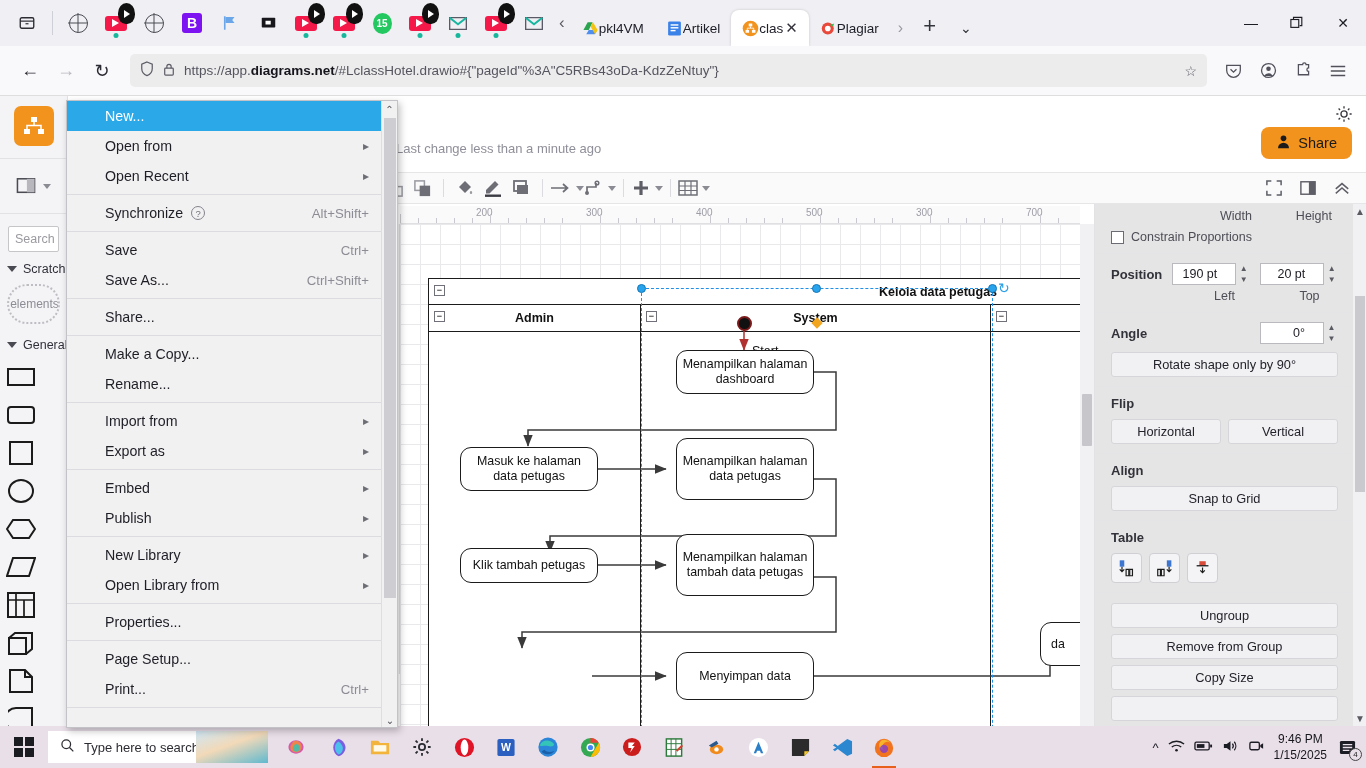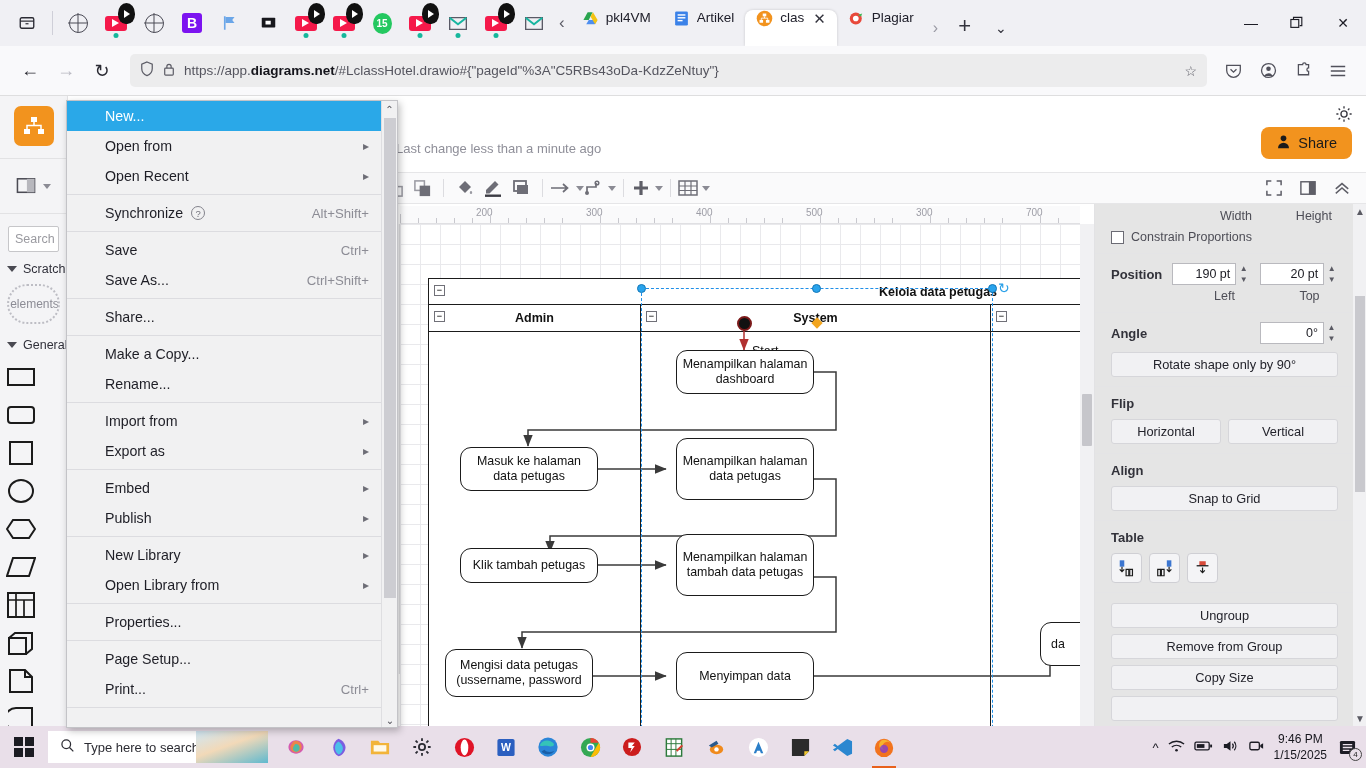--- a/index.html
+++ b/index.html
@@ -42,21 +42,21 @@
   .icon-yt-blob:after { content:""; position:absolute; left:6px; top:7px; border-left: 6px solid #fff; border-top: 4px solid transparent; border-bottom: 4px solid transparent;}
 
   .icon-b { width: 20px; height: 20px; background: #7c13f0; border-radius: 3px; color: #fff; font-weight: bold; font-size: 14px; display: flex; align-items: center; justify-content: center; }
   .icon-15 { width: 19px; height: 21px; background: #24c860; border-radius: 50%; color: #fff; font-size: 10px; font-weight: bold; display: flex; align-items: center; justify-content: center; }
 
   .bm-chevron { font-size: 17px; color: #5c5c66; padding: 0 6px; }
 
   
   .tabstrip { display: flex; align-items: flex-end; height: 46px; flex: 1; }
   .tab {
-    height: 36px; display: flex; align-items: flex-start; gap: 7px;
+    height: 36px; display: flex; align-items: center; 
     padding: 0 11px; border-radius: 8px 8px 0 0;
     font-size: 13.5px; color: #20202b;
     max-width: 104px; overflow: hidden; white-space: nowrap;
     margin-bottom: 0;
   }
   .tab.active { background: #ffffff; box-shadow: 0 0 3px rgba(0,0,0,.17); }
   .tab-label { overflow: hidden; text-overflow: clip; }
   .tab-close { margin-left: 2px; font-size: 15px; color: #32323c; }
   .tab-fav { width: 17px; height: 17px; flex: 0 0 17px; }
   .tabstrip-more { color: #9a9aa4; font-size: 16px; padding: 0 8px; margin-bottom: 9px; }
@@ -172,21 +172,21 @@
   .fmt-sthumb { position: absolute; right: 1px; top: 92px; width: 10px; height: 196px; background: #c9c9ce; }
   .fmt-inner { padding: 0; width: 259px; }
   .fmt-row { display: flex; align-items: center; padding: 0 16px; }
   .fmt-sec { border-bottom: 1px solid #e4e4e6; padding: 9px 0; }
   .fmt-label { font-size: 13px; color: #32323a; }
   .fmt-label.b { font-weight: bold; }
   .fmt-sub { font-size: 12.5px; color: #4d4d56; }
   .spin-wrap { display: flex; align-items: center; }
   .spin-input {
     width: 64px; height: 22px; border: 1px solid #b9b9be; background: #fff;
-    font-size: 12.5px; color: #1b1b22; text-align: center; padding-right: 5px;
+    font-size: 12.5px; color: #1b1b22; text-align: center; padding-right: 18px;
     display: flex; align-items: center; justify-content: flex-end;
   }
   .spin-arrows { display: flex; flex-direction: column; margin-left: 1px; }
   .sp-a { width: 13px; height: 11px; display: flex; align-items: center; justify-content: center; color: #5a5a63; font-size: 8px; }
   .fbtn {
     border: 1px solid #d6d6da; background: #f1f1f3; border-radius: 3px;
     font-size: 12.8px; color: #23232b; height: 25px;
     display: flex; align-items: center; justify-content: center;
   }
   .chk { width: 13px; height: 13px; border: 1.5px solid #6b6b74; background: #fff; margin-right: 7px; }
@@ -700,21 +700,20 @@
       </svg>
 
       <div class="startdot" style="left:337px;top:92px"></div>
       <div class="startlabel" style="left:352px;top:120px">Start</div>
 
       <div class="node" style="left:276px;top:126px;width:138px;height:44px">Menampilkan halaman dashboard</div>
       <div class="node" style="left:60px;top:223px;width:138px;height:44px">Masuk ke halaman data petugas</div>
       <div class="node" style="left:276px;top:214px;width:138px;height:62px">Menampilkan halaman data petugas</div>
       <div class="node" style="left:60px;top:324px;width:138px;height:35px">Klik tambah petugas</div>
       <div class="node" style="left:276px;top:310px;width:138px;height:62px">Menampilkan halaman tambah data petugas</div>
-      <div class="node" style="left:45px;top:425px;width:148px;height:48px">Mengisi data petugas (ussername, password</div>
       <div class="node" style="left:276px;top:428px;width:138px;height:48px">Menyimpan data</div>
       <div class="node" style="left:640px;top:398px;width:70px;height:44px;justify-content:flex-start;padding-left:10px">da</div>
 
       <div class="sel-dash-h" style="left:241px;top:64px;width:352px"></div>
       <div class="sel-dash-v" style="left:241px;top:64px;height:470px"></div>
       <div class="sel-dash-v" style="left:592px;top:64px;height:470px"></div>
       <div class="handle" style="left:237px;top:60px"></div>
       <div class="handle" style="left:412px;top:60px"></div>
       <div class="handle" style="left:588px;top:60px"></div>
       <div class="handle-o" style="left:413px;top:95px"></div>

